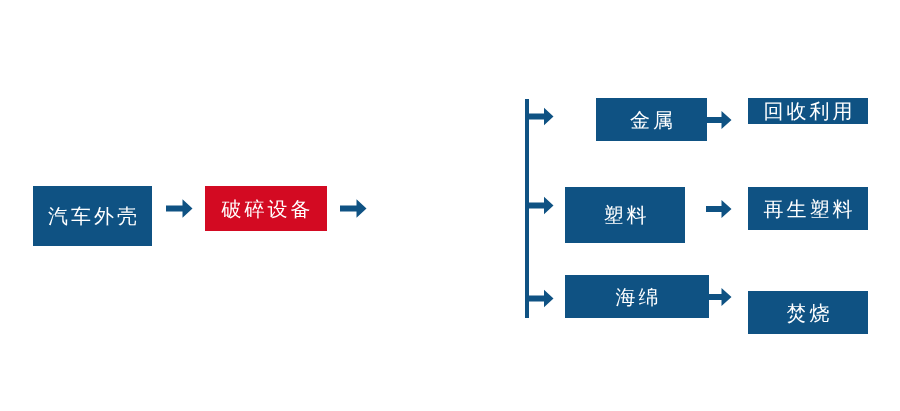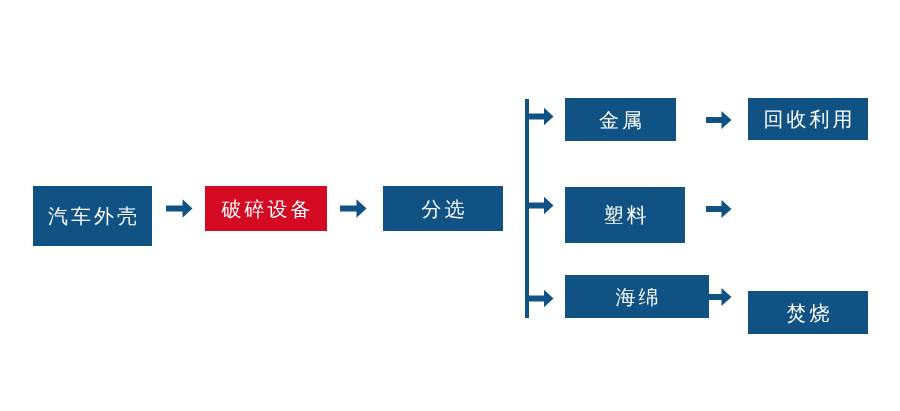--- a/index.html
+++ b/index.html
@@ -66,56 +66,56 @@
   <div class="node node-red" style="left:205px; top:186px; width:122px; height:45px;">
     <span>破碎设备</span>
   </div>
 
   <span class="arrow" style="left:340px; top:198px;">
     <svg width="27" height="21" viewBox="0 0 27 21" aria-hidden="true">
       <path d="M0 7.6 H16.5 V1.2 L26.5 10.5 L16.5 19.8 V13.4 H0 Z" fill="#0f5283"></path>
     </svg>
   </span>
 
-  <div class="node node-blue" style="left:383px; top:186px; width:120px; height:45px;">
-    <span>分选</span>
-  </div>
 
   <div class="branch-line" style="left:525px; top:99px; width:4px; height:219px;"></div>
 
   <span class="arrow" style="left:529px; top:107px;">
     <svg width="25" height="19" viewBox="0 0 25 19" aria-hidden="true">
       <path d="M0 6.6 H15 V0.8 L24.5 9.5 L15 18.2 V12.4 H0 Z" fill="#0f5283"></path>
     </svg>
   </span>
-  <div class="node node-blue" style="left:565px; top:98px; width:111px; height:43px;">
+  <div class="node node-blue" style="left:596px; top:98px; width:111px; height:43px;">
     <span>金属</span>
   </div>
   <span class="arrow" style="left:706px; top:110px;">
     <svg width="26" height="20" viewBox="0 0 26 20" aria-hidden="true">
       <path d="M0 7 H15.5 V1 L25.5 10 L15.5 19 V13 H0 Z" fill="#0f5283"></path>
     </svg>
   </span>
-  <div class="node node-blue" style="left:748px; top:98px; width:120px; height:42px;">
+  <div class="node node-blue" style="left:748px; top:98px; width:120px; height:26px;">
     <span>回收利用</span>
   </div>
 
   <span class="arrow" style="left:529px; top:196px;">
     <svg width="25" height="19" viewBox="0 0 25 19" aria-hidden="true">
       <path d="M0 6.6 H15 V0.8 L24.5 9.5 L15 18.2 V12.4 H0 Z" fill="#0f5283"></path>
     </svg>
   </span>
   <div class="node node-blue" style="left:565px; top:187px; width:120px; height:56px;">
     <span>塑料</span>
   </div>
   <span class="arrow" style="left:706px; top:199px;">
     <svg width="26" height="20" viewBox="0 0 26 20" aria-hidden="true">
       <path d="M0 7 H15.5 V1 L25.5 10 L15.5 19 V13 H0 Z" fill="#0f5283"></path>
     </svg>
   </span>
+  <div class="node node-blue" style="left:748px; top:187px; width:120px; height:43px;">
+    <span>再生塑料</span>
+  </div>
 
   <span class="arrow" style="left:529px; top:289px;">
     <svg width="25" height="19" viewBox="0 0 25 19" aria-hidden="true">
       <path d="M0 6.6 H15 V0.8 L24.5 9.5 L15 18.2 V12.4 H0 Z" fill="#0f5283"></path>
     </svg>
   </span>
   <div class="node node-blue" style="left:565px; top:275px; width:144px; height:43px;">
     <span>海绵</span>
   </div>
   <span class="arrow" style="left:706px; top:287px;">

